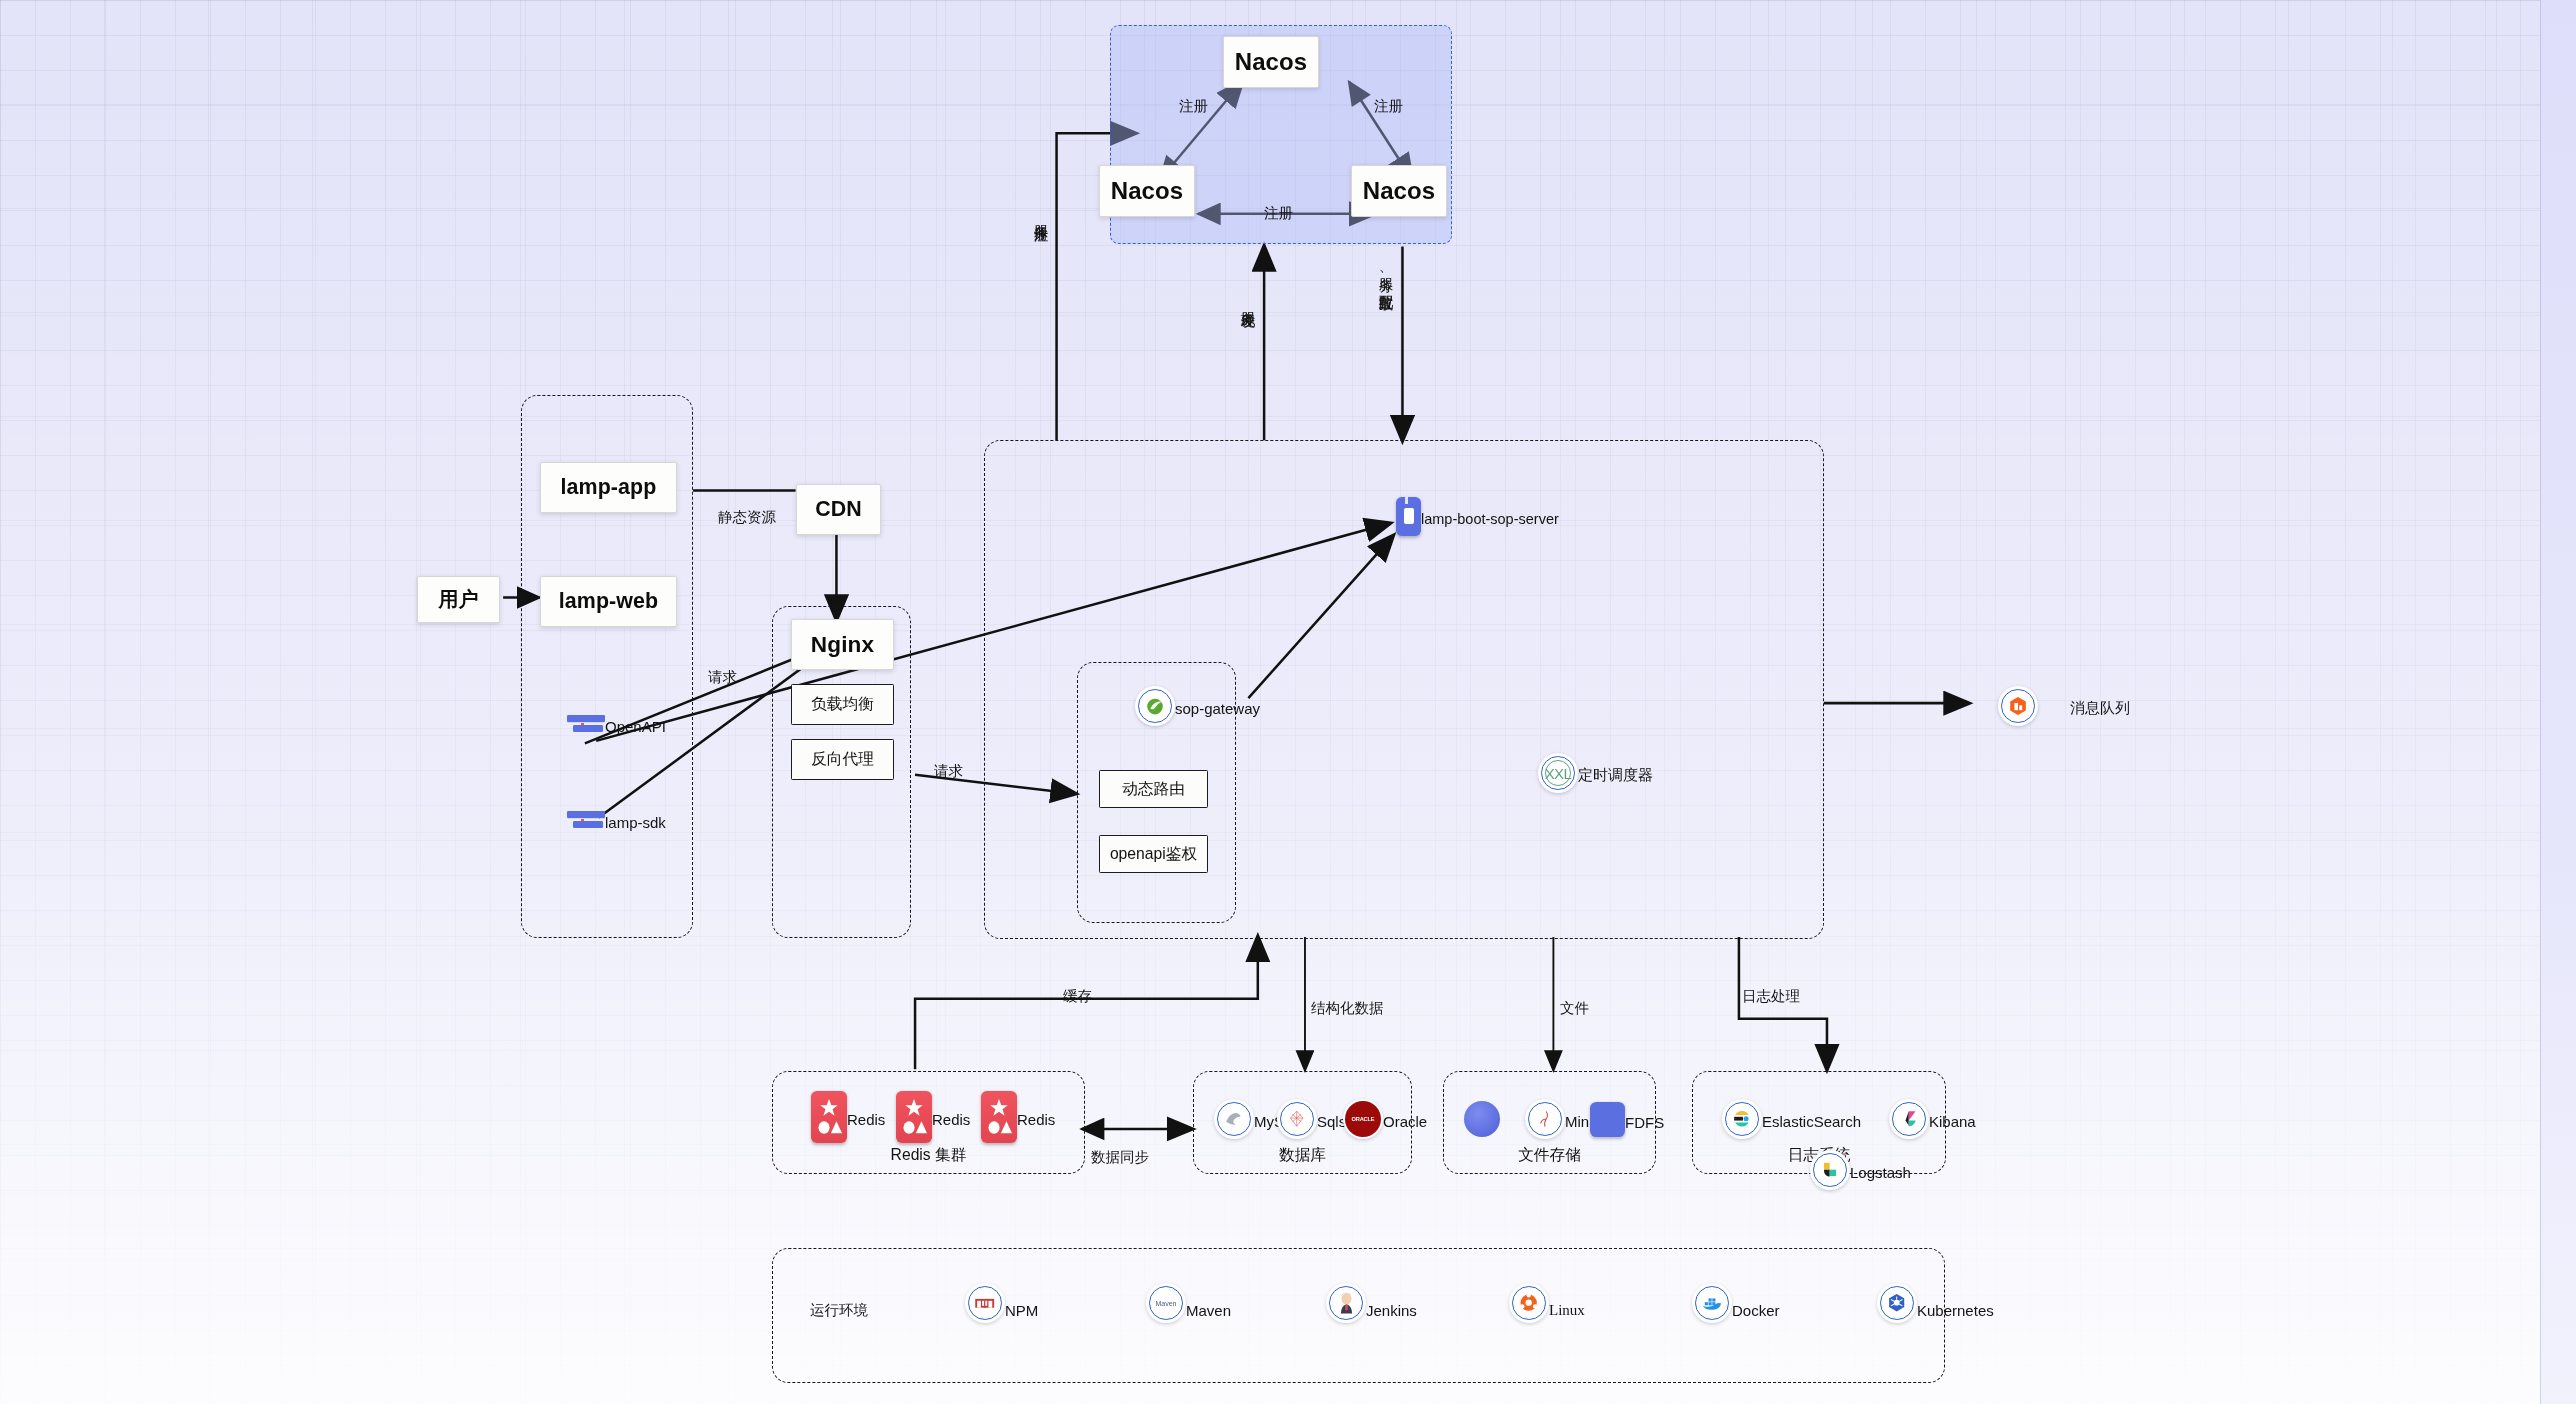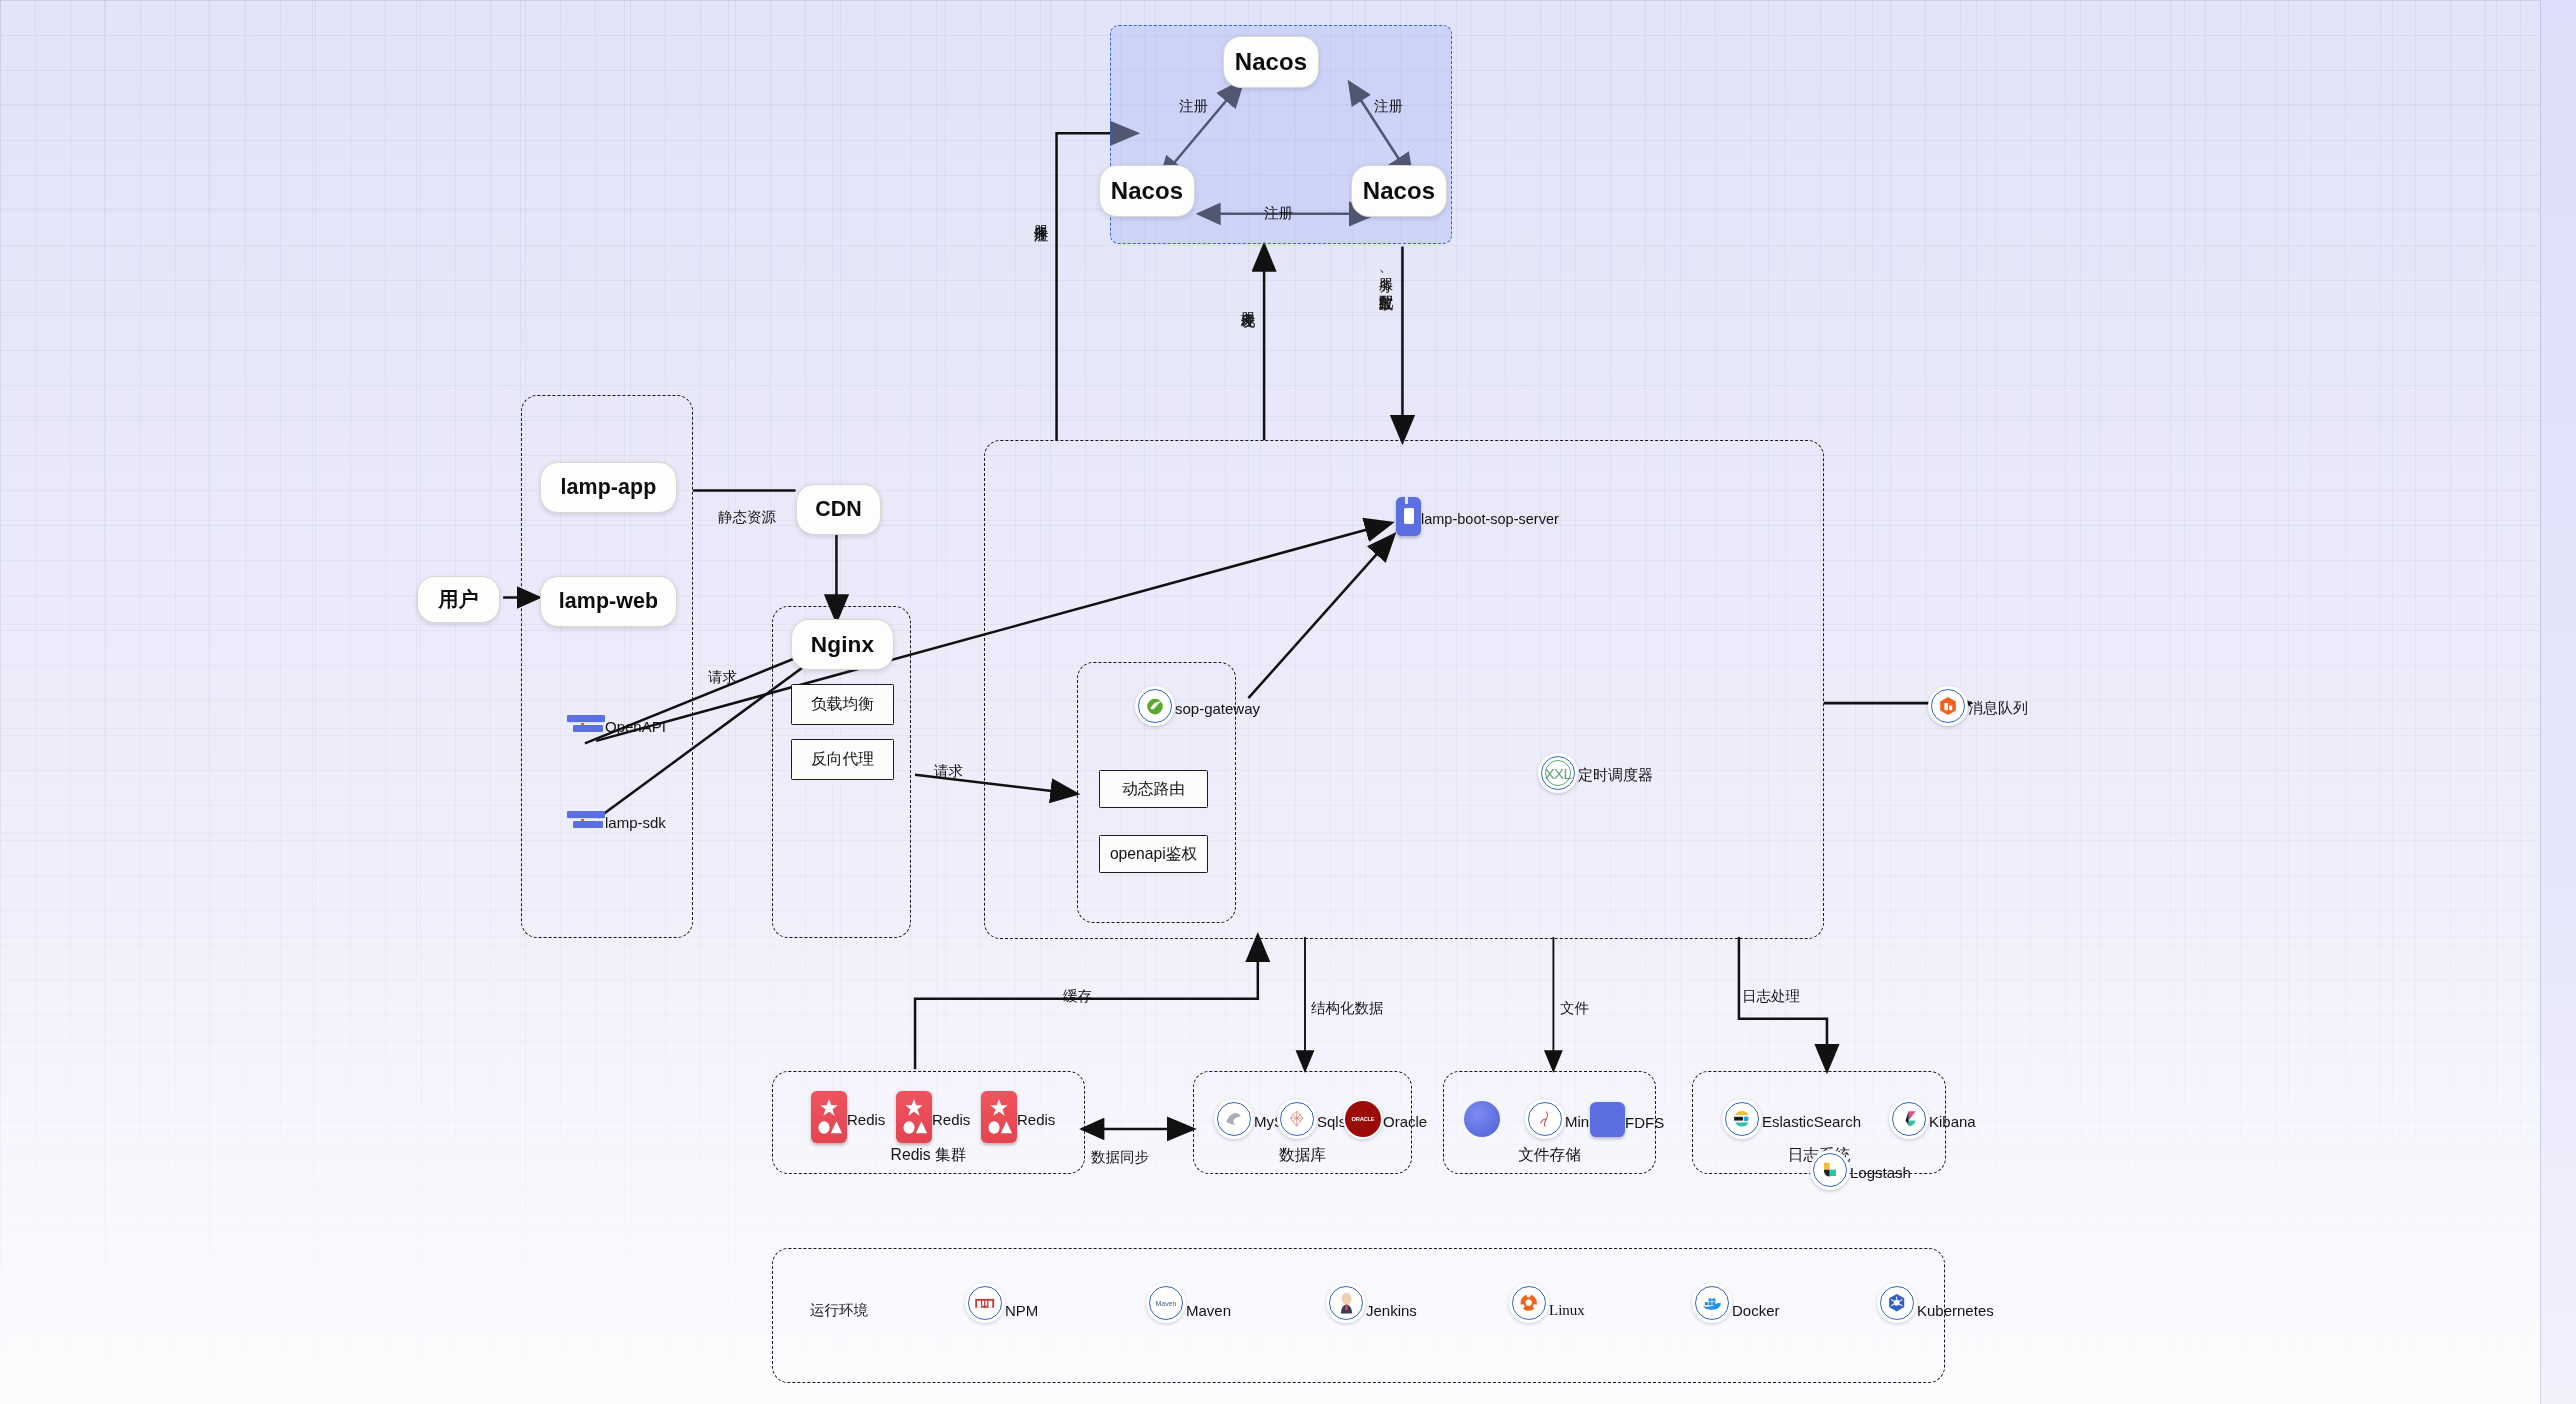--- a/index.html
+++ b/index.html
@@ -20,21 +20,21 @@
   }
   #right-strip{
     position:absolute;top:0;right:0;width:35px;height:1405px;
     background:linear-gradient(to bottom,#dedefa 0%,#e6e6fb 60%,#f2f2fd 100%);
     border-left:0.6px solid rgba(150,150,185,.35);
   }
   svg#wires{position:absolute;left:0;top:0;width:2576px;height:1405px;pointer-events:none;}
 
   
   .nodebox{
-    position:absolute;background:#fdfdfb;border:0.6px solid #d8d8d2;border-radius:18px;
+    position:absolute;background:#fdfdfb;border:0.6px solid #d8d8d2;border-radius:2px;
     box-shadow:0 1.9px 4.4px rgba(60,60,90,.16);
     display:flex;align-items:center;justify-content:center;
     font-weight:bold;color:#0d0d0d;letter-spacing:0.1px;
   }
   
   .subbox{
     position:absolute;background:#fcfcfa;border:1.3px solid #1c1c1c;border-radius:1.3px;
     display:flex;align-items:center;justify-content:center;
     font-size:15.7px;color:#111;
   }
@@ -235,21 +235,21 @@
 
   <div class="iconnode" style="left:1538px;top:753px;">
     <div class="disc">
       <span class="ring" style="border-color:#2f62d4;"></span>
       <span style="position:absolute;inset:7px;border-radius:50%;border:1.3px solid #58a87a;"></span>
       <span style="font-size:15px;color:#5e9f7d;font-weight:normal;letter-spacing:-0.6px;">XXL</span>
     </div>
     <div class="cap">定时调度器</div>
   </div>
 
-  <div class="iconnode" style="left:1928px;top:686px;">
+  <div class="iconnode" style="left:1998px;top:686px;gap:32px;">
     <div class="disc">
       <span class="ring" style="border-color:#2f62d4;"></span>
       <svg width="24" height="24" viewBox="0 0 40 40">
         <polygon points="20,5 33,12.5 33,27.5 20,35 7,27.5 7,12.5" fill="#f4611a"></polygon>
         <rect x="14" y="15" width="6" height="12" fill="#fff"></rect>
         <rect x="22" y="19" width="5" height="8" fill="#fff"></rect>
       </svg>
     </div>
     <div class="cap">消息队列</div>
   </div>

